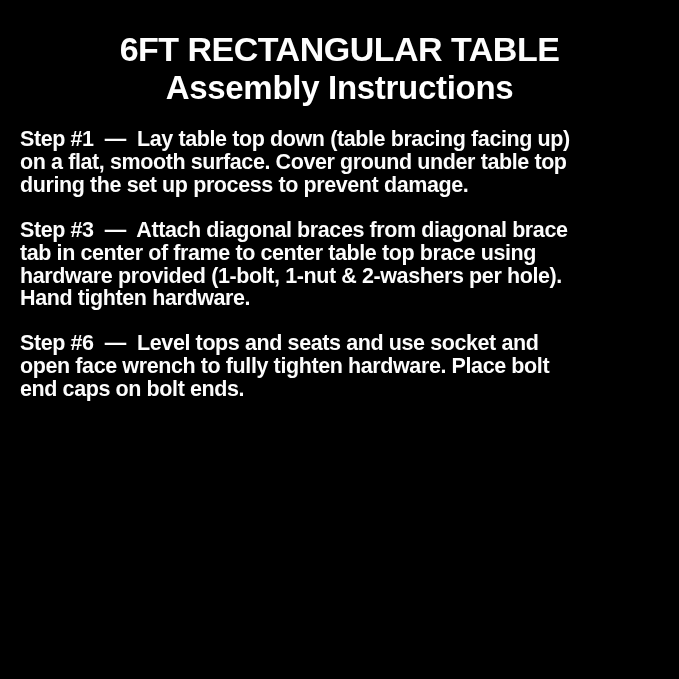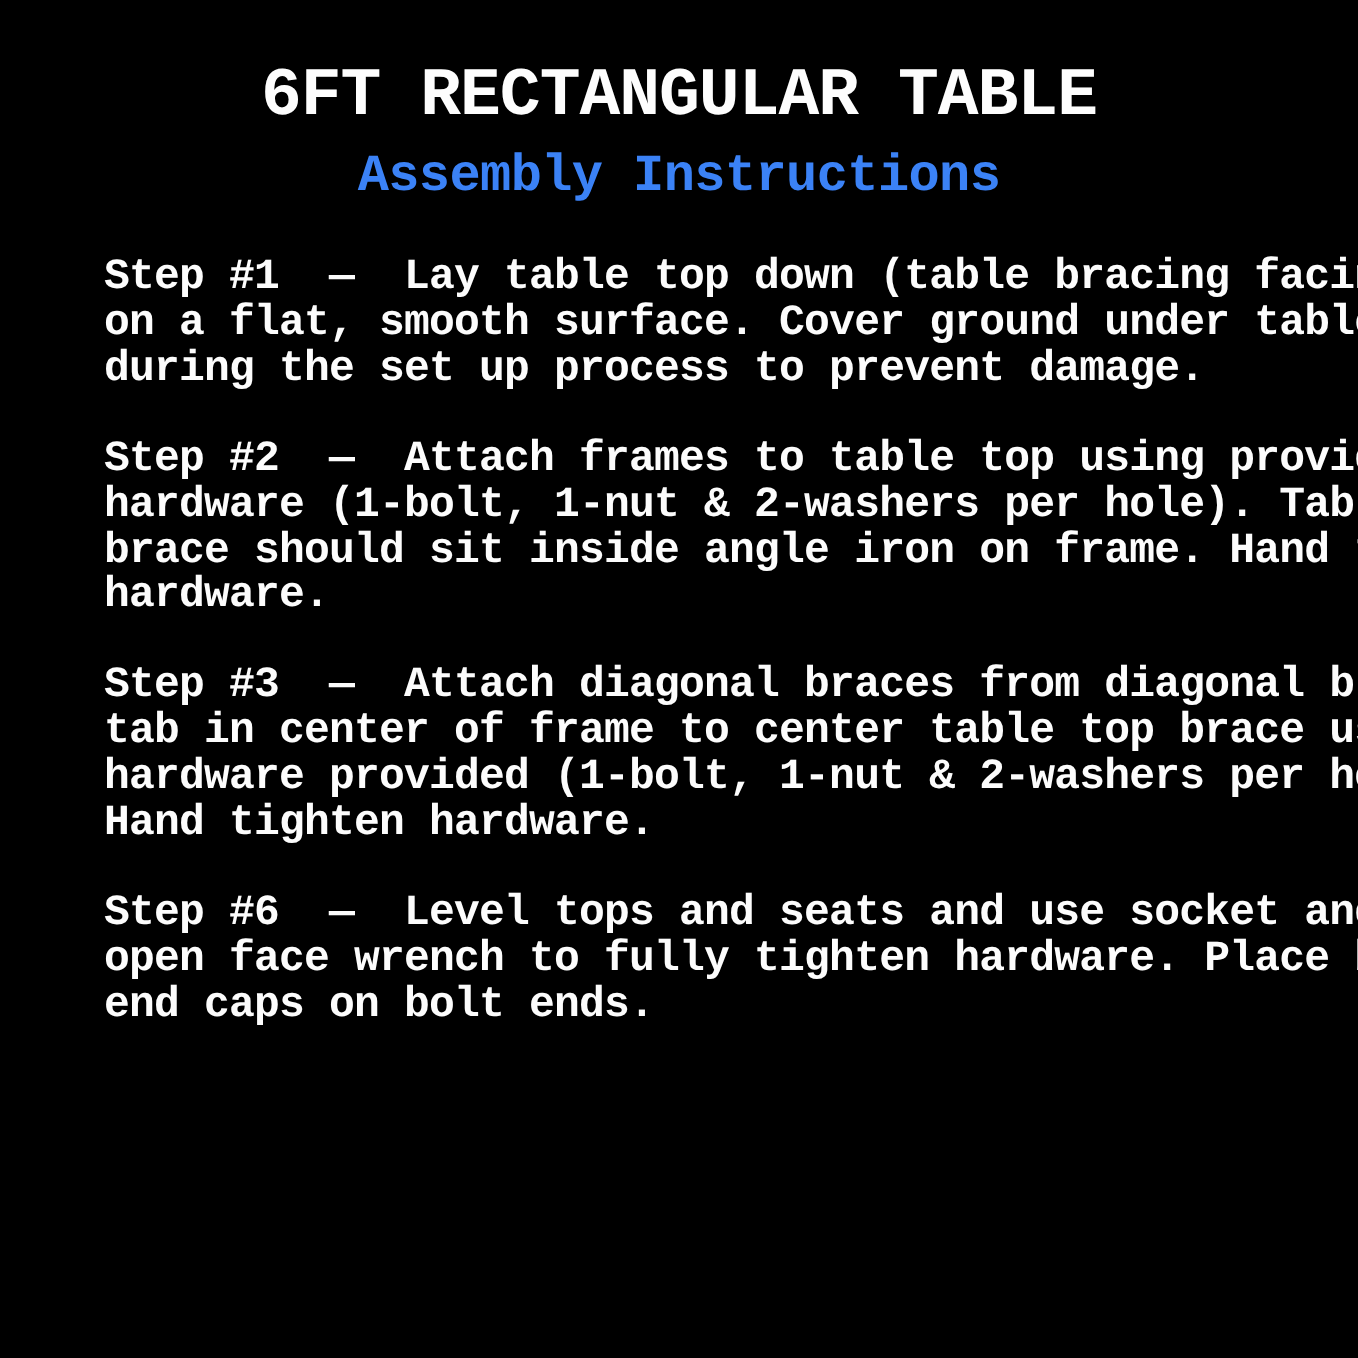--- a/index.html
+++ b/index.html
@@ -11,46 +11,46 @@
     height: 679px;
     overflow: hidden;
     background: #000000;
   }
   .poster {
     width: 679px;
     height: 679px;
     box-sizing: border-box;
     background: #000000;
     color: #fcfcfc;
-    font-family: Liberation Mono, monospace;
+    font-family: Liberation Sans, sans-serif;
     font-weight: bold;
     -webkit-font-smoothing: antialiased;
   }
   .header {
     text-align: center;
   }
   .title {
     margin: 0;
     padding-top: 30px;
     font-size: 34px;
     line-height: 39px;
     font-weight: bold;
     letter-spacing: -0.5px;
     color: #fdfdfd;
   }
   .subtitle {
     margin: 4px 0 0 0;
-    font-size: 26px;
+    font-size: 33px;
     line-height: 30px;
     font-weight: bold;
     letter-spacing: -0.3px;
-    color: #3b82f6;
+    color: #ffffff;
   }
   .steps {
-    margin: 25px 38px 0 52px;
+    margin: 25px 38px 0 20px;
   }
   .step {
     margin: 0 0 22px 0;
     font-size: 21.5px;
     line-height: 22.9px;
     font-weight: bold;
     letter-spacing: -0.4px;
     white-space: pre; 
     color: #fcfcfc;
   }
@@ -60,24 +60,20 @@
 
 <div class="poster">
   <div class="header">
     <h1 class="title">6FT RECTANGULAR TABLE</h1>
     <h2 class="subtitle">Assembly Instructions</h2>
   </div>
   <div class="steps">
     <p class="step">Step #1  —  Lay table top down (table bracing facing up)
 on a flat, smooth surface. Cover ground under table top
 during the set up process to prevent damage.</p>
-    <p class="step">Step #2  —  Attach frames to table top using provided
-hardware (1-bolt, 1-nut &amp; 2-washers per hole). Table
-brace should sit inside angle iron on frame. Hand tighten
-hardware.</p>
     <p class="step">Step #3  —  Attach diagonal braces from diagonal brace
 tab in center of frame to center table top brace using
 hardware provided (1-bolt, 1-nut &amp; 2-washers per hole).
 Hand tighten hardware.</p>
     <p class="step">Step #6  —  Level tops and seats and use socket and
 open face wrench to fully tighten hardware. Place bolt
 end caps on bolt ends.</p>
   </div>
 </div>
 

